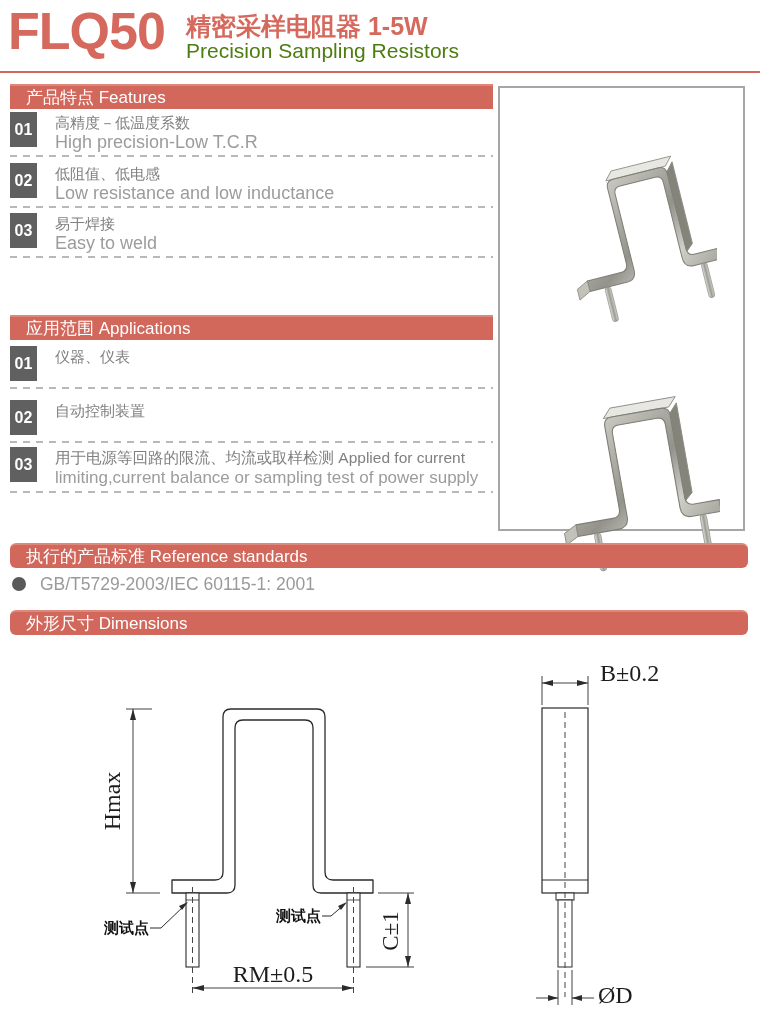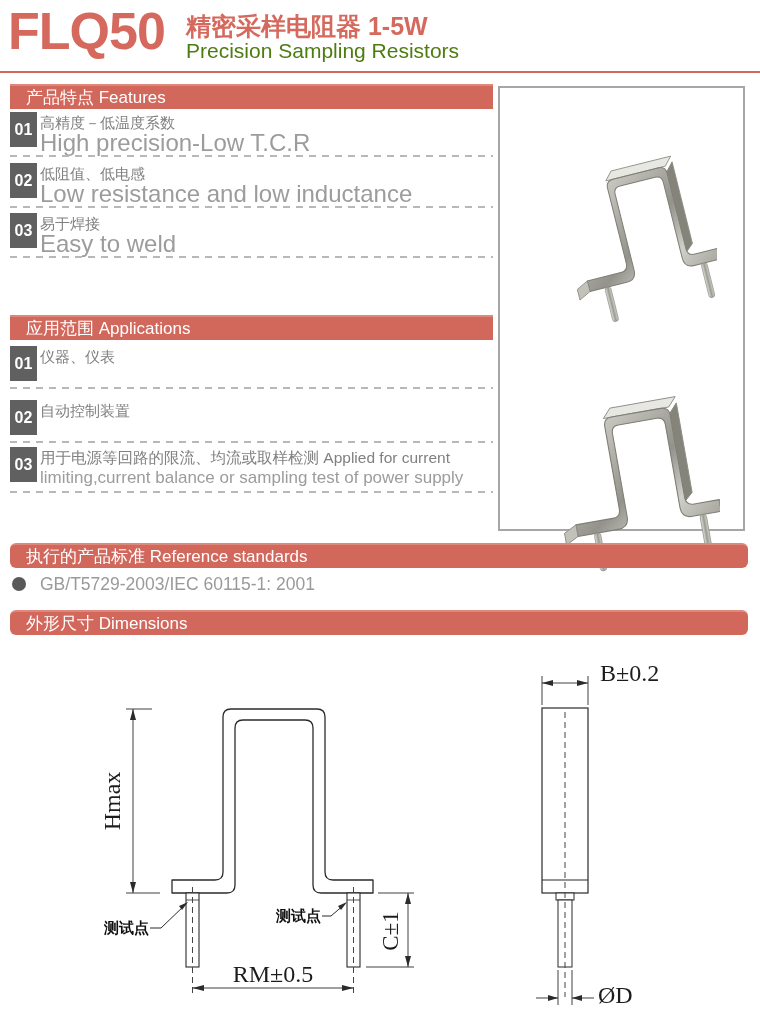--- a/index.html
+++ b/index.html
@@ -19,23 +19,23 @@
   .banner.narrow{left:10px;width:467px;}
   .banner.wide{left:10px;width:722px;border-radius:6px;}
 
   
   .item{position:absolute;left:10px;width:483px;display:flex;}
   .item:after{content:"";position:absolute;left:0;right:0;bottom:0;height:2px;
       background-image:repeating-linear-gradient(90deg,#b8b8b8 0 7px,transparent 7px 13px);}
   .badge{width:27px;height:35px;background:#606060;color:#ffffff;
          font-size:16px;font-weight:bold;display:flex;align-items:center;justify-content:center;
          flex:0 0 27px;}
-  .txt{margin-left:3px;padding-top:1px;}
+  .txt{margin-left:18px;padding-top:1px;}
   .cn{font-size:15px;line-height:19px;color:#808080;}
-  .en{font-size:24px;line-height:21px;color:#9c9c9c;}
+  .en{font-size:18px;line-height:21px;color:#9c9c9c;}
 
   
   .bullet{position:absolute;left:12px;top:577px;width:14px;height:14px;border-radius:50%;
           background:#595959;}
   .std-text{position:absolute;left:40px;top:574px;font-size:17.5px;color:#9a9a9a;}
 
   
   .photo-box{position:absolute;left:498px;top:86px;width:243px;height:441px;
              border:2px solid #a6a6a6;background:#ffffff;}
   .photo{position:absolute;}

